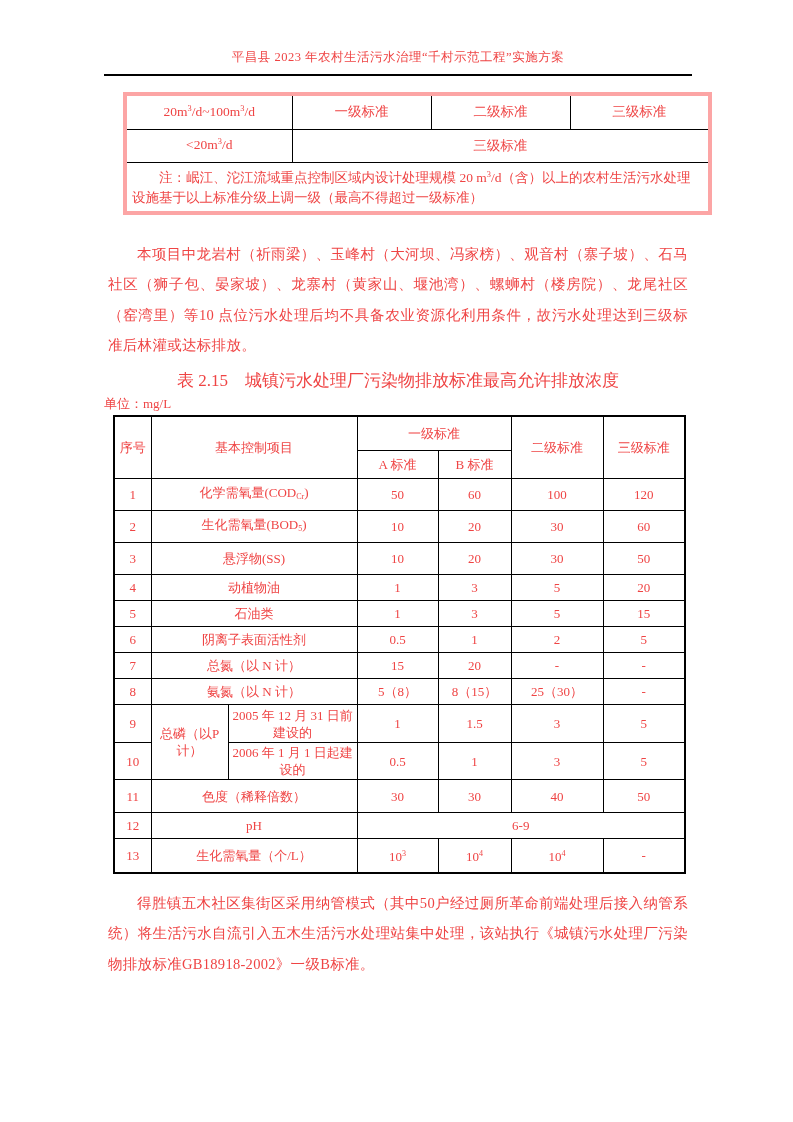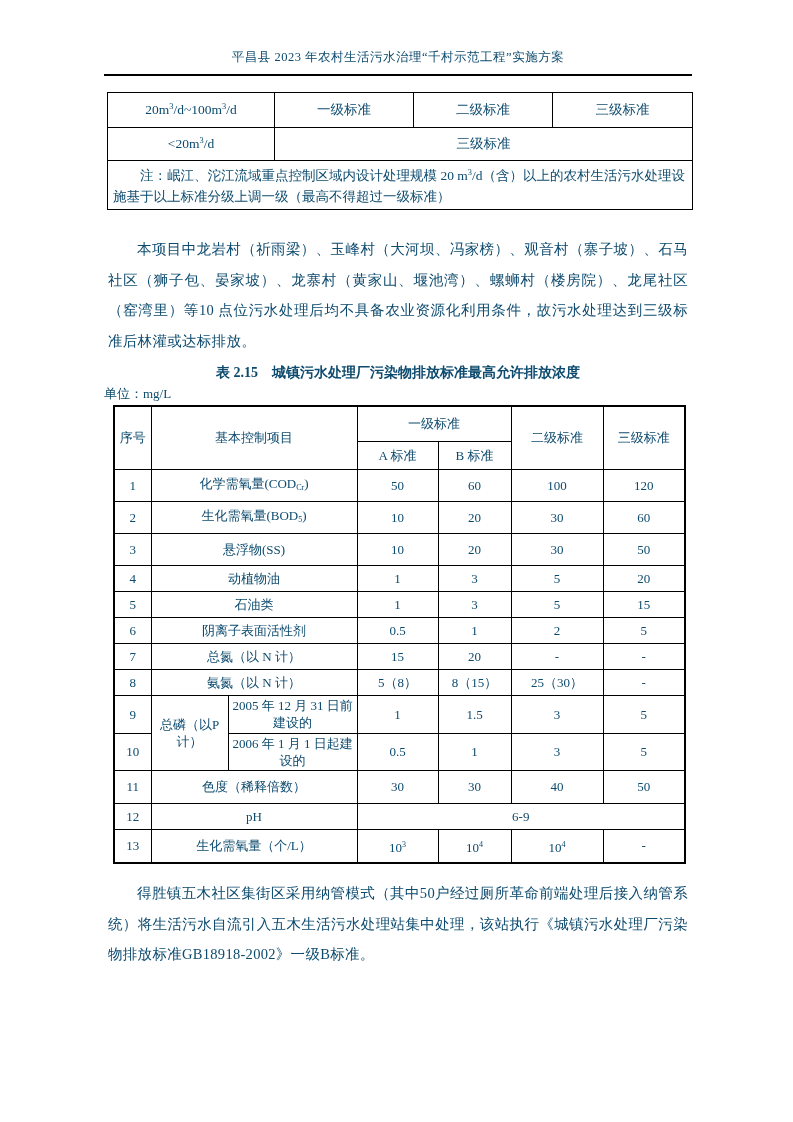--- a/index.html
+++ b/index.html
@@ -2,21 +2,21 @@
 <html><head>
 <meta charset="utf-8">
 <style>
   * { box-sizing: border-box; }
   html, body { margin: 0; padding: 0; background: #fff; }
   .page {
     position: relative;
     width: 793px;
     height: 984px;
     background: #fff;
-    color: #0c4a6e;
+    color: #ef4444;
     font-family: "Liberation Serif", "DejaVu Serif", serif;
     overflow: hidden;
   }
   .content { margin-left: 104px; width: 588px; }
 
   
   .header-title {
     padding-top: 49px;
     text-align: center;
     font-size: 12.5px;
@@ -24,25 +24,25 @@
   }
   .header-rule {
     margin-top: 8px;
     border-bottom: 2.5px solid #000;
     height: 0;
   }
 
   
   .top-table {
     margin-top: 16px;
-    margin-left: 3px;
+    margin-left: 19px;
     width: 585px;
     border-collapse: collapse;
     table-layout: fixed;
-    border: 1px solid #fca5a5;
+    border: 4px solid #fca5a5;
     font-size: 13.5px;
     text-align: center;
     padding-left: 8px;
   }
   .top-table td { border: 1px solid #000; padding: 2px 4px; height: 35px; }
   .top-table tr.r2 td { height: 33px; }
   .top-table td.note-cell {
     height: 44px;
     text-align: left;
     text-indent: 2em;
@@ -61,22 +61,22 @@
     line-height: 30.5px;
     letter-spacing: 0.3px;
   }
   .para1 { margin-top: 24px; }
   .para2 { margin-top: 14px; }
 
   
   .table-title {
     margin-top: 8px;
     text-align: center;
-    font-weight: bold;
-    font-size: 14px;
+    font-weight: normal;
+    font-size: 17px;
   }
   .unit-label { margin-top: 3px; font-size: 13px; }
   .main-table {
     margin-top: 2px;
     margin-left: 9px;
     width: 571px;
     border-collapse: collapse;
     table-layout: fixed;
     border: 2px solid #000;
     font-size: 13px;

